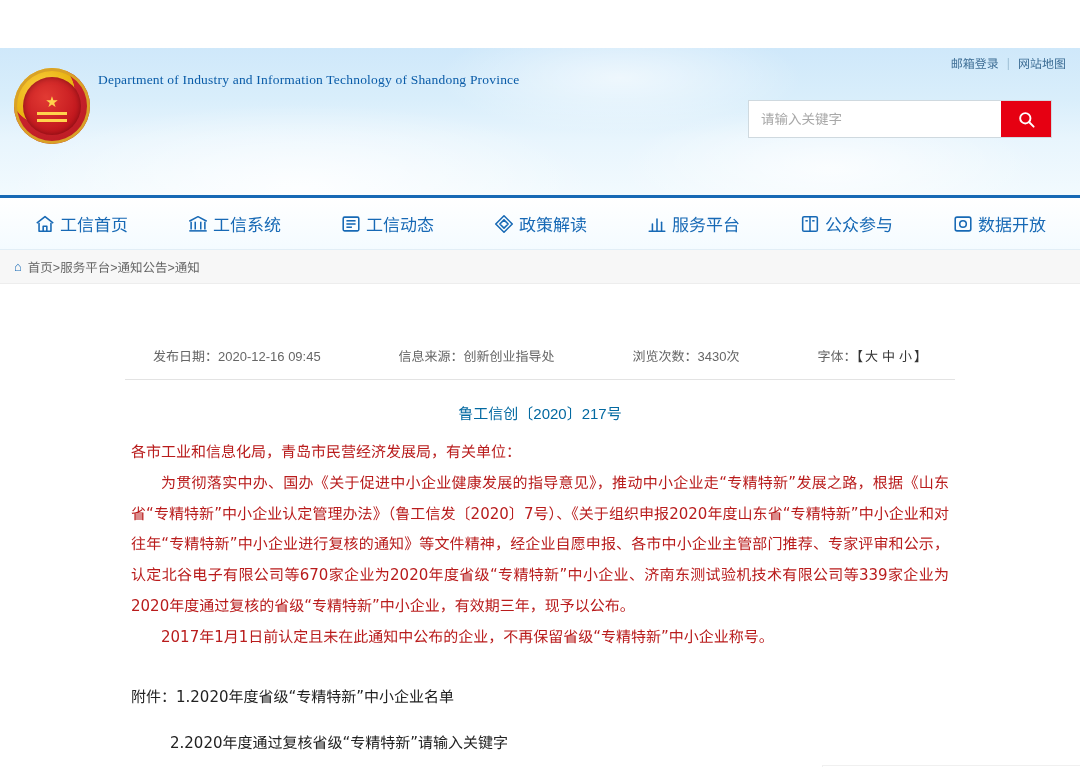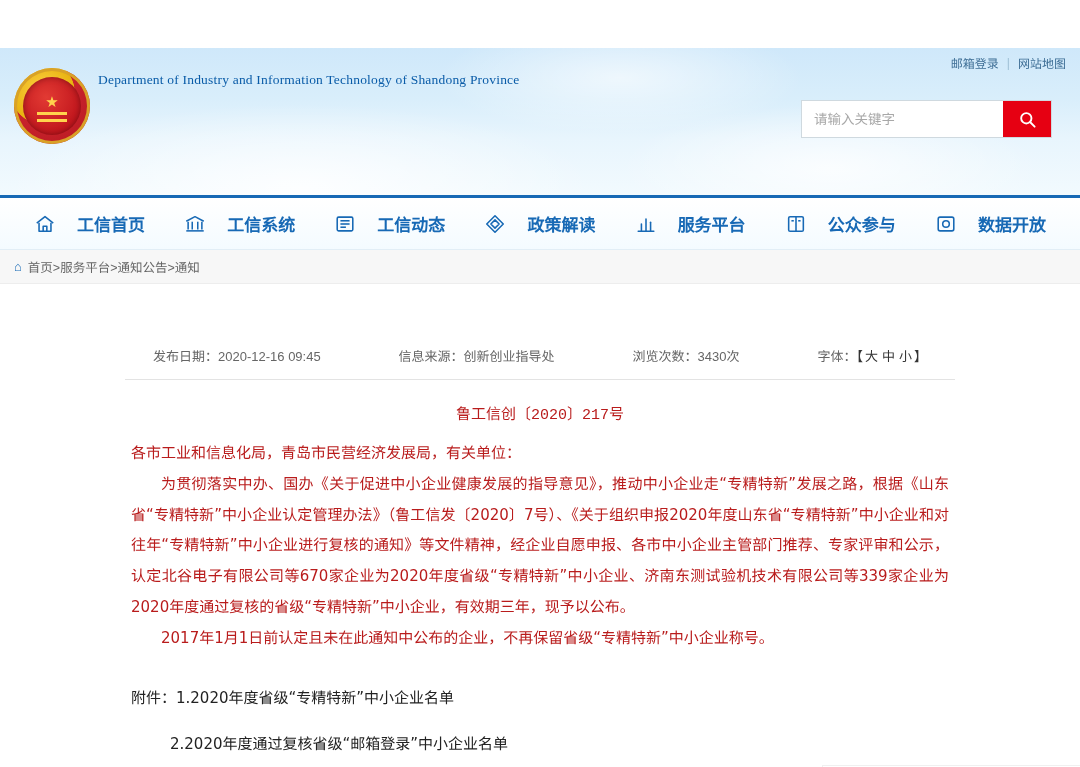--- a/index.html
+++ b/index.html
@@ -86,21 +86,21 @@
     font-size: 13.5px;
     color: #0a5ca8;
     font-family: "Liberation Serif", serif;
     letter-spacing: 0.2px;
   }
 
   .search-wrap {
     position: absolute;
     right: 28px; top: 52px;
     display: flex; align-items: stretch;
-    width: 251px; height: 38px;
+    width: 304px; height: 38px;
     background: #fff;
     border: 1px solid #cfd9df;
   }
   .search-wrap input {
     flex: 1;
     border: none; outline: none;
     padding: 0 12px;
     font-size: 13.5px;
     color: #333;
     font-family: "Liberation Sans", sans-serif;
@@ -119,24 +119,24 @@
   .nav {
     height: 52px;
     background: linear-gradient(180deg, #ffffff 0%, #f4fbff 100%);
     display: flex;
     align-items: center;
     justify-content: space-between;
     padding: 0 34px;
     border-bottom: 1px solid #e2eef6;
   }
   .nav-item {
-    display: flex; align-items: center; gap: 21px;
+    display: flex; align-items: center; gap: 4px;
     color: #1769b5;
     font-size: 17px;
-    font-weight: bold;
+    font-weight: normal;
     cursor: pointer;
     white-space: nowrap;
   }
   .nav-item .ico { width: 22px; height: 22px; display:block; }
   .nav-item .ico svg { display: block; }
 
   
   .breadcrumb {
     height: 34px;
     background: #f7f7f7;
@@ -175,22 +175,22 @@
     padding: 8px 28px 14px 28px;
     border-bottom: 1px solid #e3e3e3;
   }
   .meta .fontsize b { color: #333; font-weight: normal; }
   .meta .fontsize .fs { cursor: pointer; margin: 0 2px; }
 
   .doc-no {
     text-align: center;
     margin-top: 22px;
     font-size: 15px;
-    color: #b91c1c;
-    font-family: Liberation Mono, monospace;
+    color: #0369a1;
+    font-family: Liberation Sans, sans-serif;
   }
   .body-text {
     margin-top: 14px;
     font-size: 15px;
     line-height: 2.05;
     color: #b91c1c;
     font-family: "DejaVu Sans", sans-serif;
     text-align: justify;
     padding: 0 6px;
   }
@@ -380,21 +380,21 @@
     <div class="body-text">
       <p>各市工业和信息化局，青岛市民营经济发展局，有关单位：</p>
       <p class="indent">为贯彻落实中办、国办《关于促进中小企业健康发展的指导意见》，推动中小企业走“专精特新”发展之路，根据《山东省“专精特新”中小企业认定管理办法》（鲁工信发〔2020〕7号）、《关于组织申报2020年度山东省“专精特新”中小企业和对往年“专精特新”中小企业进行复核的通知》等文件精神，经企业自愿申报、各市中小企业主管部门推荐、专家评审和公示，认定北谷电子有限公司等670家企业为2020年度省级“专精特新”中小企业、济南东测试验机技术有限公司等339家企业为2020年度通过复核的省级“专精特新”中小企业，有效期三年，现予以公布。</p>
       <p class="indent">2017年1月1日前认定且未在此通知中公布的企业，不再保留省级“专精特新”中小企业称号。</p>
     </div>
 
     <div class="attach">
       <p>
         <span>附件：</span><span>1.2020年度省级“专精特新”中小企业名单</span>
       </p>
-      <p class="l2">2.2020年度通过复核省级“邮箱登录”中小企业名单</p>
+      <p class="l2">2.2020年度通过复核省级“专精特新”请输入关键字</p>
     </div>
 
   </div>
 
   <div class="wm">
     <div class="qr"></div>
     <div class="wm-text">龙安泰环保</div>
   </div>
 
 </div>

